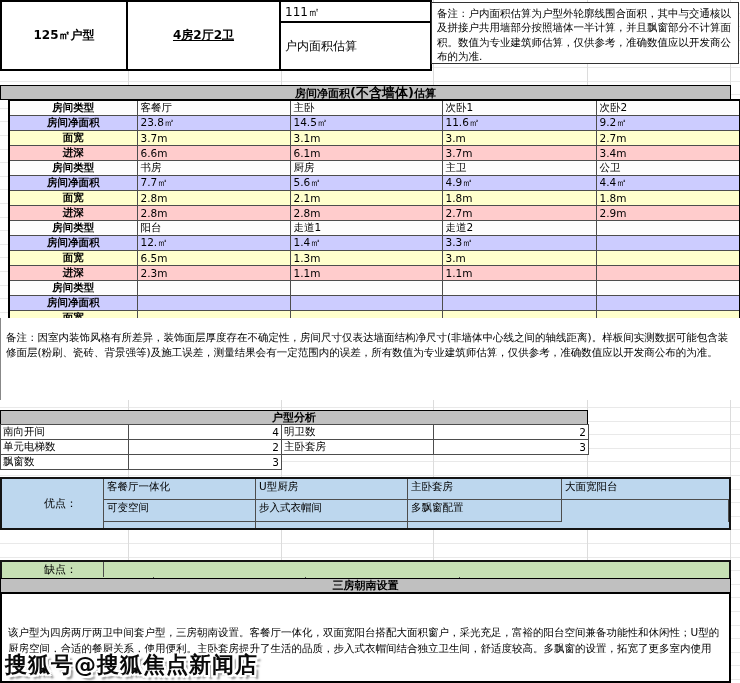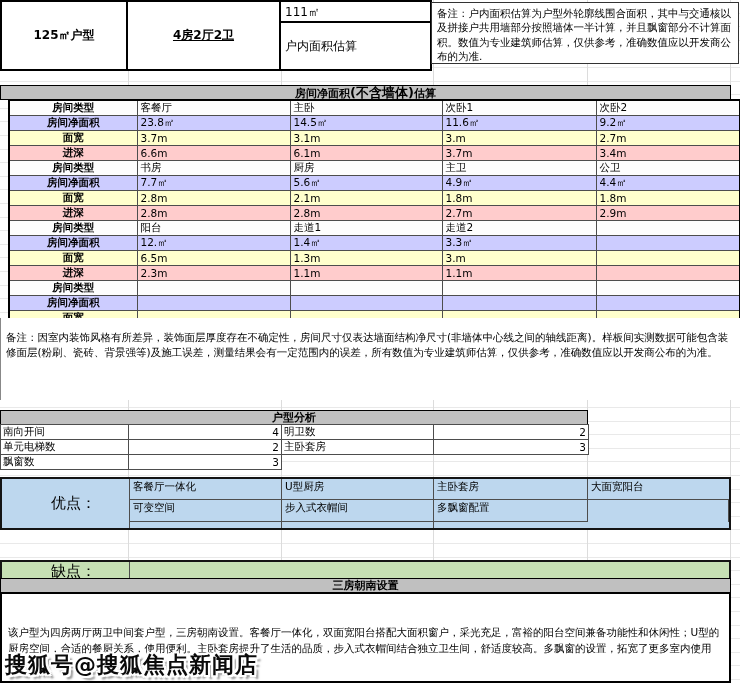--- a/index.html
+++ b/index.html
@@ -53,21 +53,21 @@
   #an-title { left:0; top:410px; width:588px; }
   #analysis-table { position:absolute; left:0; top:424px; border-collapse:collapse; table-layout:fixed; width:588px; background:transparent; }
   #analysis-table td { border:1px solid #4d4d4d; background:#fff; height:12.6px; font-size:10.5px;
                        overflow:hidden; white-space:nowrap; vertical-align:middle; }
   #analysis-table td.alab { padding-left:2px; }
   #analysis-table td.aval { text-align:right; padding-right:2px; }
   #analysis-table td.nob { border:none; background:transparent; }
 
   
   .pc-block { position:absolute; left:0; width:731px; display:flex; border:2px solid #141414; }
-  .pc-label { width:128px; display:flex; align-items:center; justify-content:center; font-size:15px; border-right:1px solid #4d4d4d;padding-left:16px; }
+  .pc-label { width:102px; display:flex; align-items:center; justify-content:center; font-size:11px; border-right:1px solid #4d4d4d;padding-left:16px; }
   .pc-grid { flex:1; display:grid; grid-template-columns:152px 152px 154px 1fr; }
   .pc-cell { border-right:1px solid #4d4d4d; border-bottom:1px solid #4d4d4d; font-size:10.5px;
              padding:1px 0 0 3px; overflow:hidden; white-space:nowrap; }
   .pc-cell.last-col { border-right:none; }
   .pc-cell.last-row { border-bottom:none; }
   #pros { top:477px; height:53px; background:#bdd7ee; }
   #pros .pc-label, #pros .pc-cell { background:#bdd7ee; }
   #cons { top:560px; height:35px; background:#c6e0b4;flex-direction:column; }
   #cons .pc-label, #cons .pc-cell { background:#c6e0b4; }
 

